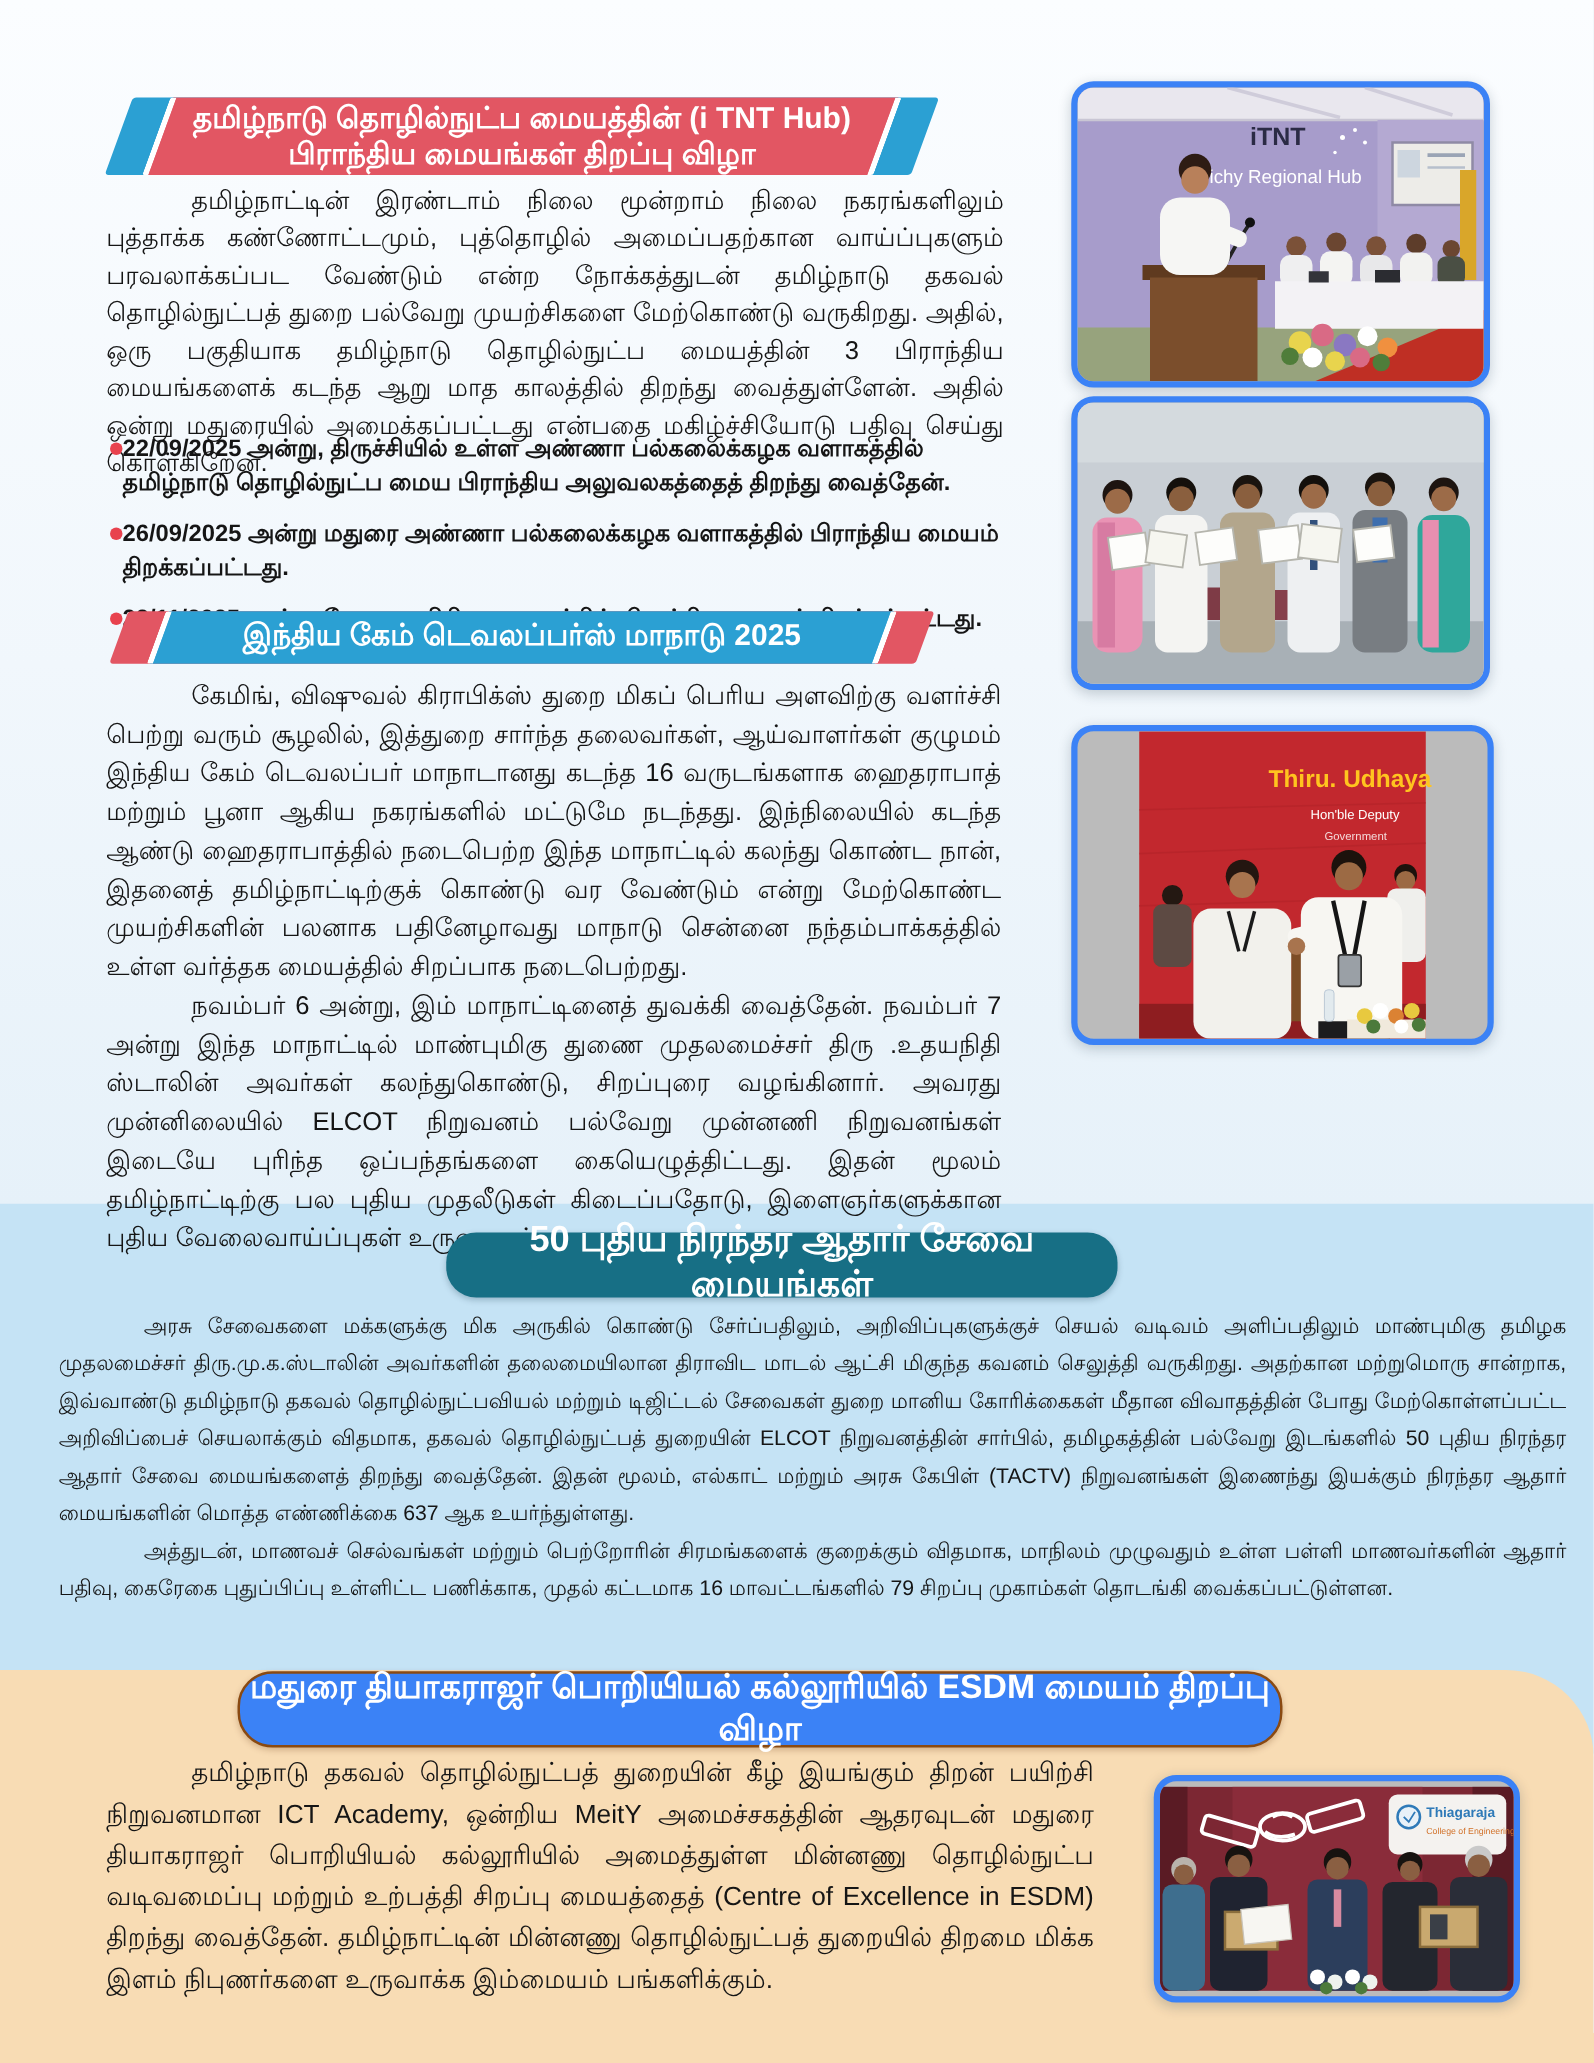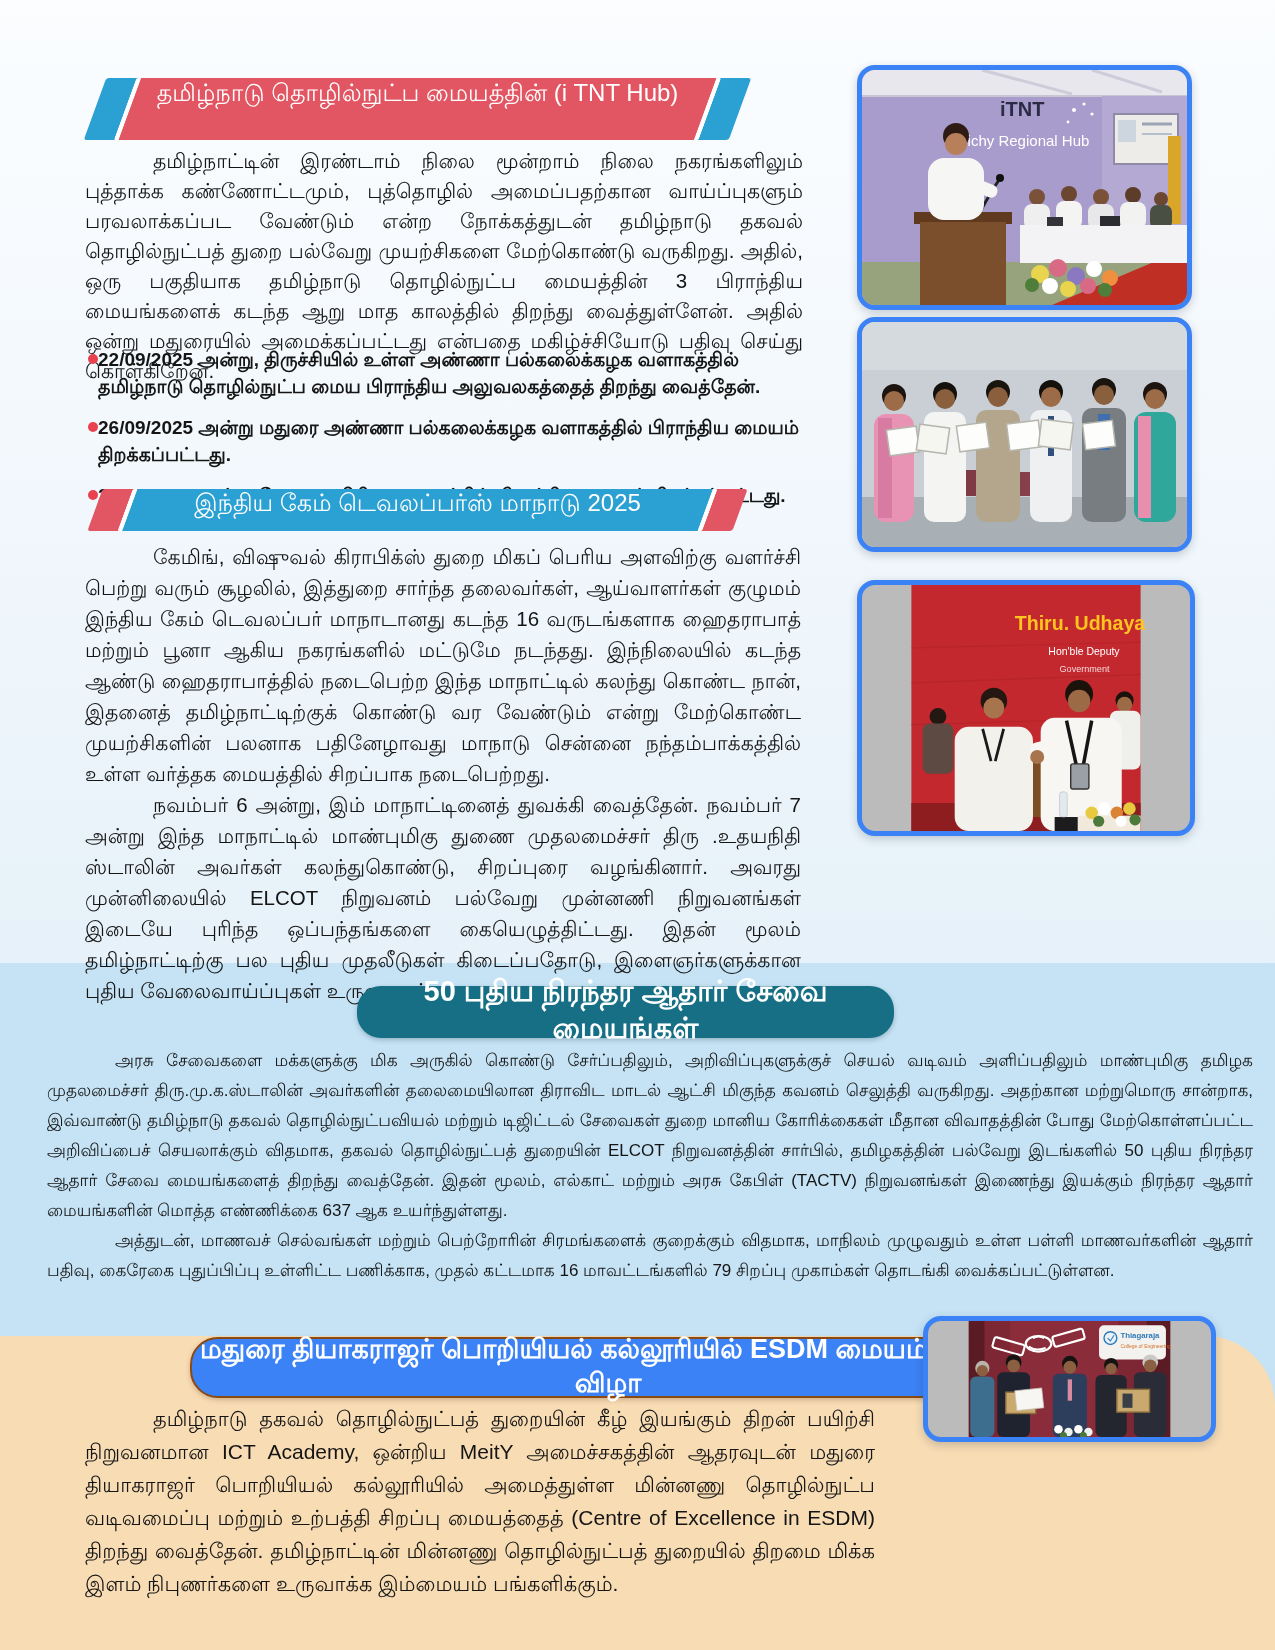--- a/index.html
+++ b/index.html
@@ -7,21 +7,21 @@
     position:relative;width:1275px;height:1650px;margin:0 auto;
     background:#f5fafd;overflow:hidden;
     font-family:"Liberation Sans",sans-serif;color:#151515;
   }
   .band{position:absolute;left:0;right:0;}
   .band-top{top:0;height:965px;background:linear-gradient(180deg,#fbfdff 0%,#f1f7fc 55%,#e6f1f9 100%);}
   .band-blue{top:963px;height:440px;background:#c5e3f5;}
   .band-peach{top:1336px;height:314px;background:#f8dcb4;border-radius:0 70px 0 0;}
 
   
-  .ribbon{position:absolute;display:flex;align-items:flex-start;justify-content:center;text-align:center;color:#fff;font-weight:normal;}
+  .ribbon{position:absolute;display:flex;align-items:center;justify-content:center;text-align:center;color:#fff;font-weight:bold;}
   .ribbon .bg-accent{position:absolute;top:0;bottom:0;left:0;right:0;transform:skewX(-20deg);border-radius:3px;}
   .ribbon .bg-main{position:absolute;top:0;bottom:0;left:30px;right:30px;transform:skewX(-20deg);border-left:5px solid #fff;border-right:5px solid #fff;border-radius:2px;}
   .ribbon .txt{position:relative;z-index:1;padding:0 46px;}
   .ribbon-tnt{left:95px;top:78px;width:645px;height:62px;font-size:24px;line-height:29px;}
   .ribbon-tnt .bg-accent{background:#2ba0d3;}
   .ribbon-tnt .bg-main{background:#e25663;}
   .ribbon-game{left:95px;top:489px;width:645px;height:42px;font-size:24px;}
   .ribbon-game .bg-accent{background:#e25663;}
   .ribbon-game .bg-main{background:#2ba0d3;}
 
@@ -42,36 +42,37 @@
   .bullet{display:flex;font-size:19px;line-height:27px;font-weight:600;}
   .dot{flex:0 0 10px;width:10px;height:10px;border-radius:50%;background:#e8424e;margin-top:8px;}
 
   
   .photo{position:absolute;border:5px solid #3b82f6;border-radius:18px;overflow:hidden;box-sizing:border-box;
          box-shadow:0 3px 10px rgba(20,40,60,.22);background:#bbb;}
   .photo svg{display:block;width:100%;height:100%;}
   .ph1{left:857px;top:65px;width:335px;height:245px;}
   .ph2{left:857px;top:317px;width:335px;height:235px;}
   .ph3{left:857px;top:580px;width:338px;height:256px;}
-  .ph4{left:923px;top:1316px;width:293px;height:126px;}
+  .ph4{left:923px;top:1420px;width:293px;height:182px;}
 </style>
 </head>
 <body>
 
 <div class="page">
 
   <div class="band band-top"></div>
   <div class="band band-blue"></div>
   <div class="band band-peach"></div>
 
   <div class="ribbon ribbon-tnt">
     <span class="bg-accent"></span>
     <span class="bg-main"></span>
     <span class="txt">
       <span>தமிழ்நாடு தொழில்நுட்ப மையத்தின் (i TNT Hub)</span><br>
+      <span>பிராந்திய மையங்கள் திறப்பு விழா</span>
     </span>
   </div>
 
   <div class="body-text s1">
     <p>தமிழ்நாட்டின் இரண்டாம் நிலை மூன்றாம் நிலை நகரங்களிலும் புத்தாக்க கண்ணோட்டமும், புத்தொழில் அமைப்பதற்கான வாய்ப்புகளும் பரவலாக்கப்பட வேண்டும் என்ற நோக்கத்துடன் தமிழ்நாடு தகவல் தொழில்நுட்பத் துறை பல்வேறு முயற்சிகளை மேற்கொண்டு வருகிறது. அதில், ஒரு பகுதியாக தமிழ்நாடு தொழில்நுட்ப மையத்தின் 3 பிராந்திய மையங்களைக் கடந்த ஆறு மாத காலத்தில் திறந்து வைத்துள்ளேன். அதில் ஒன்று மதுரையில் அமைக்கப்பட்டது என்பதை மகிழ்ச்சியோடு பதிவு செய்து கொள்கிறேன்.</p>
   </div>
 
   <ul class="bullets">
     <li class="bullet">
       <span class="dot"></span>

